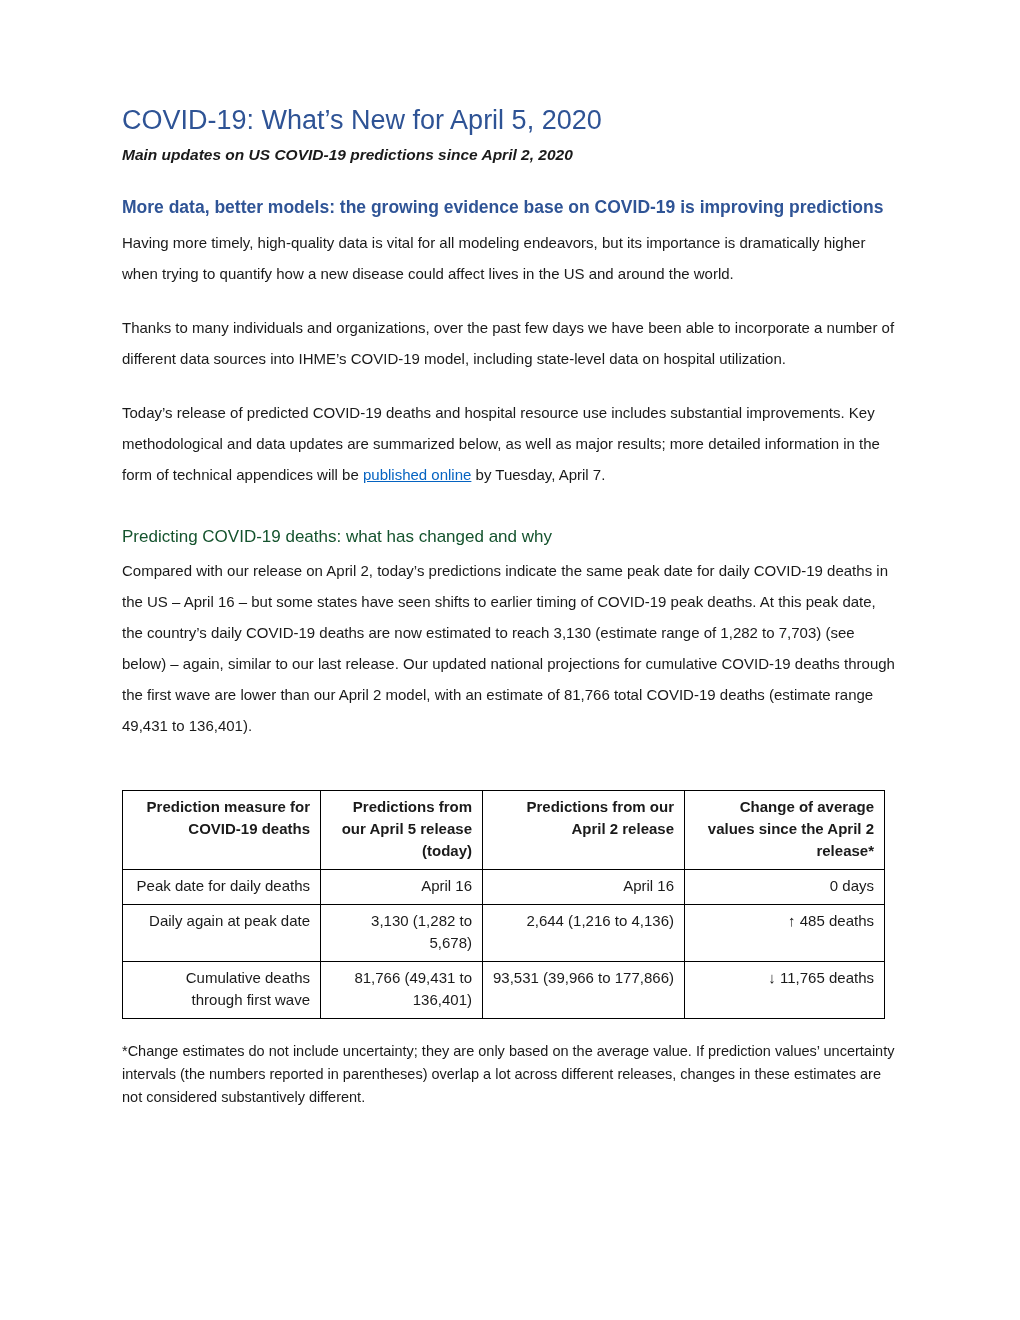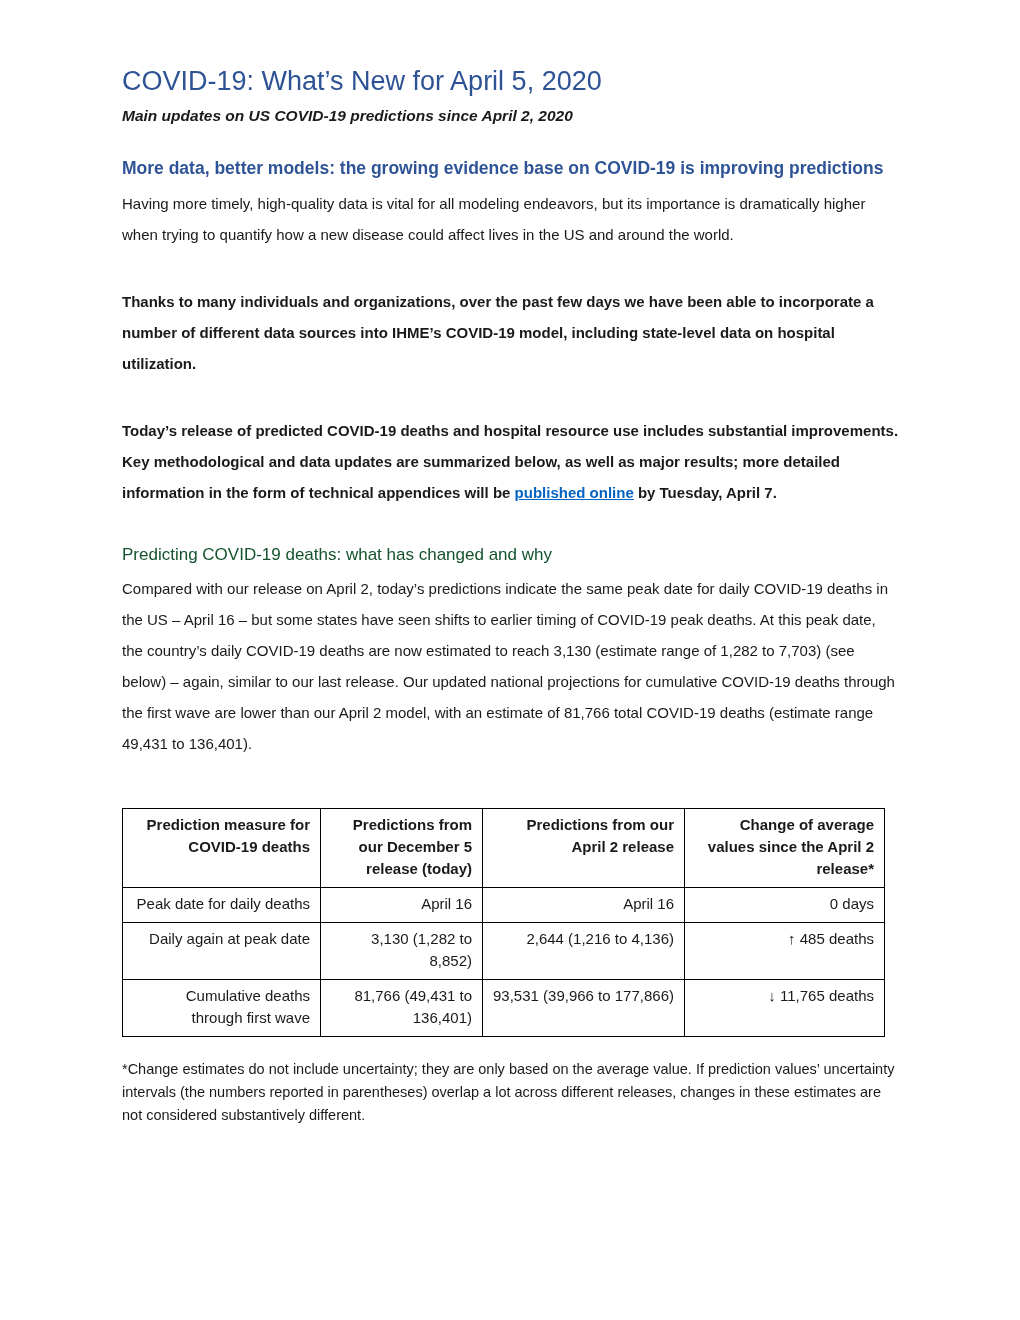--- a/index.html
+++ b/index.html
@@ -14,21 +14,21 @@
     font-family: "Liberation Sans", sans-serif;
     color: #1a1a1a;
     position: relative;
     overflow: hidden;
   }
   .page {
     position: absolute;
     left: 122px;
     top: 0;
     width: 778px;
-    padding-top: 64px;
+    padding-top: 103px;
   }
   .doc-title {
     margin: 0;
     font-size: 27px;
     font-weight: 400;
     color: #2e5395;
     line-height: 34px;
     letter-spacing: 0px;
   }
   .doc-subtitle {
@@ -53,21 +53,21 @@
     color: #14532d;
     line-height: 24px;
   }
   p.body-text {
     margin: 0;
     font-size: 15px;
     line-height: 31px;
     color: #1a1a1a;
   }
   p.body-text.first { margin-top: 6px; }
-  p.body-text.spaced { margin-top: 36px; font-weight: bold; }
+  p.body-text.spaced { margin-top: 23px; }
   a.doc-link {
     color: #0563c1;
     text-decoration: underline;
     cursor: pointer;
   }
   table.pred-table {
     margin-top: 49px;
     width: 762px;
     border-collapse: collapse;
     table-layout: fixed;
@@ -121,35 +121,35 @@
   <table class="pred-table">
     <colgroup>
       <col class="col-1">
         <col class="col-2">
         <col class="col-3">
         <col class="col-4">
     </colgroup>
     <thead>
       <tr>
         <th>Prediction measure for COVID-19 deaths</th>
-        <th>Predictions from our December 5 release (today)</th>
+        <th>Predictions from our April 5 release (today)</th>
         <th>Predictions from our April 2 release</th>
         <th>Change of average values since the April 2 release*</th>
       </tr>
     </thead>
     <tbody>
       <tr>
         <td>Peak date for daily deaths</td>
         <td>April 16</td>
         <td>April 16</td>
         <td>0 days</td>
       </tr>
       <tr>
         <td>Daily again at peak date</td>
-        <td>3,130 (1,282 to 8,852)</td>
+        <td>3,130 (1,282 to 5,678)</td>
         <td>2,644 (1,216 to 4,136)</td>
         <td>↑ 485 deaths</td>
       </tr>
       <tr>
         <td>Cumulative deaths through first wave</td>
         <td>81,766 (49,431 to 136,401)</td>
         <td>93,531 (39,966 to 177,866)</td>
         <td>↓ 11,765 deaths</td>
       </tr>
     </tbody>

